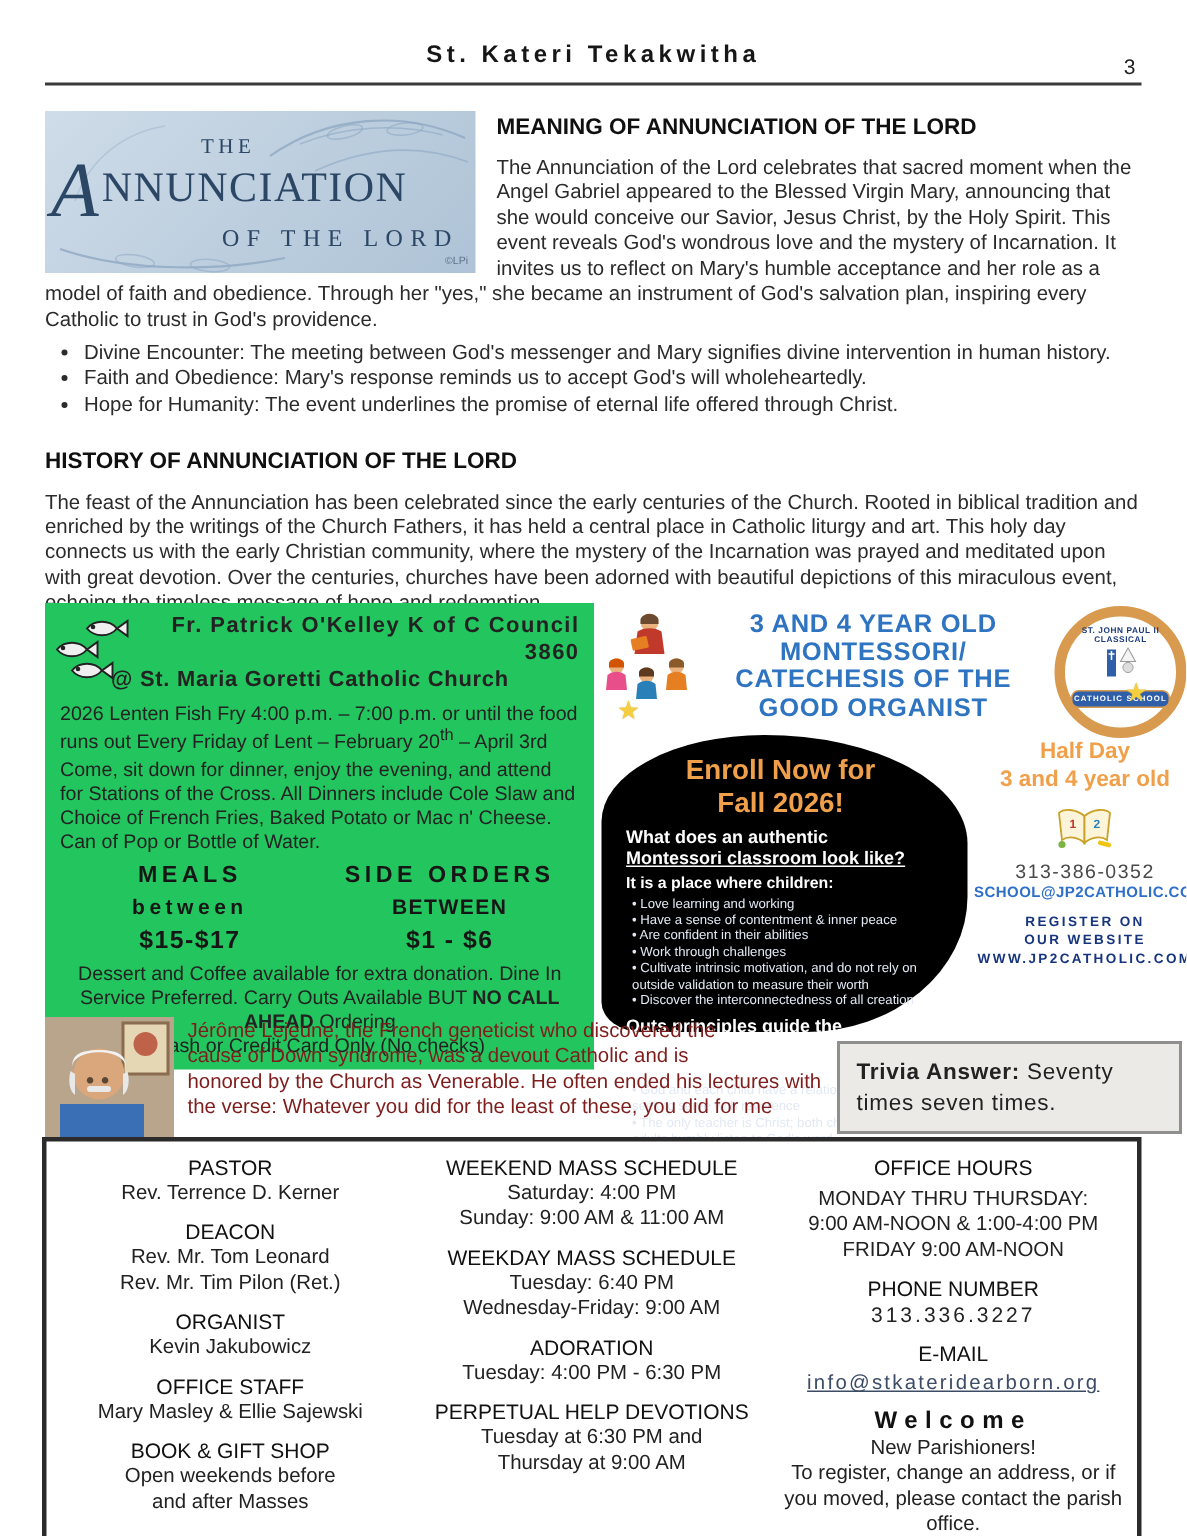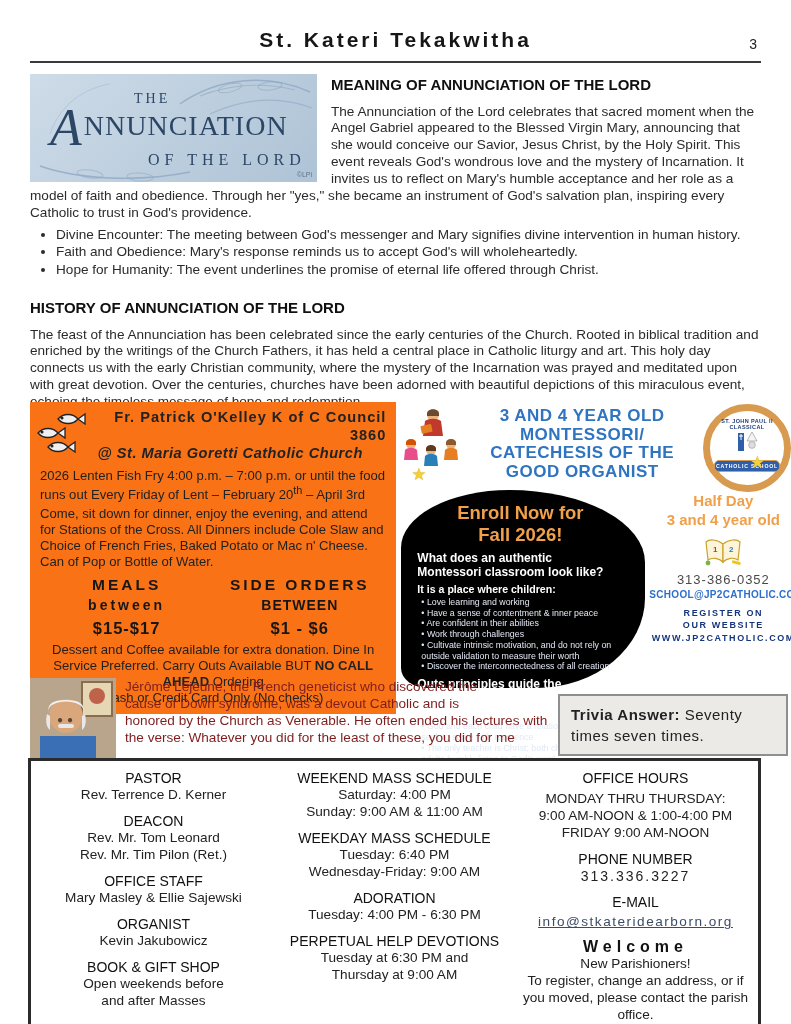--- a/index.html
+++ b/index.html
@@ -2,54 +2,54 @@
 <html><head>
 <meta charset="utf-8">
 <style>
   html,body{margin:0;padding:0;background:#ffffff;}
   #page{position:relative;width:791px;height:1024px;background:#fff;overflow:hidden;
         font-family:"Liberation Sans","DejaVu Sans",sans-serif;color:#2b2b2b;}
 
   
   .header{position:absolute;top:28px;left:30px;width:731px;border-bottom:2px solid #3a3a3a;
           padding-bottom:9px;text-align:center;}
-  .header .title{font-size:21px;font-weight:bold;letter-spacing:3px;color:#161616;}
+  .header .title{font-size:16px;font-weight:bold;letter-spacing:3px;color:#161616;}
   .pagenum{position:absolute;right:4px;top:8px;font-size:14px;color:#222;}
 
   
   .meaning{position:absolute;top:74px;left:30px;width:731px;font-size:13.6px;line-height:1.24;}
   .banner{float:left;width:287px;height:108px;margin:0 14px 4px 0;position:relative;
           background:linear-gradient(135deg,#cfdce9 0%,#bccede 55%,#aec3d6 100%);overflow:hidden;text-align:center;}
   .banner svg.laurel{position:absolute;top:0;left:0;}
   .b-the{position:absolute;top:16px;left:104px;font-family:"Liberation Serif",serif;
          font-size:14px;letter-spacing:3px;color:#2c4766;}
-  .b-main{position:absolute;top:22px;left:20px;font-family:"Liberation Serif",serif;
+  .b-main{position:absolute;top:22px;left:4px;font-family:"Liberation Serif",serif;
           font-size:28px;color:#2c4766;letter-spacing:1px;}
   .b-init{font-size:52px;font-style:italic;vertical-align:-10px;margin-right:1px;}
   .b-sub{position:absolute;top:76px;left:118px;font-family:"Liberation Serif",serif;
          font-size:16px;letter-spacing:5px;color:#2c4766;}
   .b-credit{position:absolute;bottom:2px;right:5px;font-size:7px;color:#5d7288;}
   .sec-head{font-size:15px;font-weight:bold;color:#101010;margin:2px 0 9px 0;}
   .meaning p{margin:0;}
   .meaning ul{margin:5px 0 0 26px;padding:0;}
   .meaning li{margin:1px 0;}
 
   
   .history{position:absolute;top:297px;left:30px;width:731px;font-size:13.6px;line-height:1.24;}
   .history p{margin:6px 0 0 0;}
 
   
   .middle{position:absolute;top:402px;left:30px;width:761px;display:flex;gap:5px;}
 
-  .fishbox{width:372px;box-sizing:border-box;background:#f97316;padding:7px 10px 8px 10px;
+  .fishbox{width:372px;box-sizing:border-box;background:#22c55e;padding:7px 10px 8px 10px;
            font-size:13.1px;line-height:1.22;color:#222;}
   .ff-head{position:relative;padding-left:34px;margin-bottom:6px;}
   .ff-fish{position:absolute;left:-4px;top:2px;}
   .ff-t1{font-weight:bold;font-size:14.6px;letter-spacing:1px;text-align:right;}
-  .ff-t2{font-weight:bold;font-size:14.6px;letter-spacing:0.5px;text-align:center;font-style:italic;}
+  .ff-t2{font-weight:bold;font-size:14.6px;letter-spacing:0.5px;text-align:left;}
   .fishbox p{margin:0 0 2px 0;}
   .price-row{display:flex;margin:6px 0 4px 0;}
   .price-col{flex:1;text-align:center;font-weight:bold;color:#161616;}
   .pc-h{font-size:15.5px;letter-spacing:3px;}
   .pc-m{font-size:14px;letter-spacing:3px;margin-top:3px;}
   .pc-m2{font-size:14px;letter-spacing:1px;margin-top:3px;}
   .pc-p{font-size:16.5px;letter-spacing:1px;margin-top:3px;}
   .ff-note{text-align:center;margin-top:3px;}
   .ff-note2{text-align:center;}
 
@@ -70,21 +70,21 @@
                font-weight:bold;text-align:center;letter-spacing:0.8px;padding:2px 0;}
 
   .blob{position:absolute;top:88px;left:0;width:244px;height:198px;background:#000000;
         border-radius:120px 150px 120px 30px / 64px 80px 100px 22px;
         color:#fff;box-sizing:border-box;padding:12px 22px 6px 16px;}
   .enroll{text-align:center;color:#f0a04a;font-weight:bold;font-size:18.5px;line-height:1.18;}
   .star{position:absolute;color:#f5ce3e;font-size:17px;text-shadow:0 0 1px #caa53a;}
   .star-l{left:10px;top:62px;}
   .star-r{right:26px;top:50px;}
   .blob .q{font-weight:bold;font-size:12px;line-height:1.18;margin-top:5px;color:#fff;}
-  .blob .q .ul{}
+  .blob .q .ul{text-decoration:underline;}
   .place-head{font-size:10.6px;font-weight:bold;margin-top:4px;}
   .blob ul{margin:2px 0 0 4px;padding:0;list-style:none;}
   .blob li{font-size:8.8px;line-height:1.22;color:#e2e9f4;}
   .blob li:before{content:"•  ";}
 
   .ad-right{position:absolute;left:248px;top:90px;width:148px;text-align:center;}
   .orange-h{color:#f0a04a;font-weight:bold;font-size:15px;line-height:1.25;}
   .gap14{margin-top:16px;}
   .book-icon{margin-top:8px;}
   .ad-phone{color:#4a4a4a;font-size:13px;letter-spacing:1px;margin-top:2px;}
@@ -312,26 +312,26 @@
       <div class="group">
         <div class="bhead">PASTOR</div>
         <div class="bline">Rev. Terrence D. Kerner</div>
       </div>
       <div class="group">
         <div class="bhead">DEACON</div>
         <div class="bline">Rev. Mr. Tom Leonard</div>
         <div class="bline">Rev. Mr. Tim Pilon (Ret.)</div>
       </div>
       <div class="group">
+        <div class="bhead">ORGANIST</div>
+        <div class="bline">Kevin Jakubowicz</div>
+      </div>
+      <div class="group">
         <div class="bhead">OFFICE STAFF</div>
         <div class="bline">Mary Masley &amp; Ellie Sajewski</div>
-      </div>
-      <div class="group">
-        <div class="bhead">ORGANIST</div>
-        <div class="bline">Kevin Jakubowicz</div>
       </div>
       <div class="group">
         <div class="bhead">BOOK &amp; GIFT SHOP</div>
         <div class="bline">Open weekends before</div>
         <div class="bline">and after Masses</div>
       </div>
     </div>
 
     <div class="bcol">
       <div class="group">

